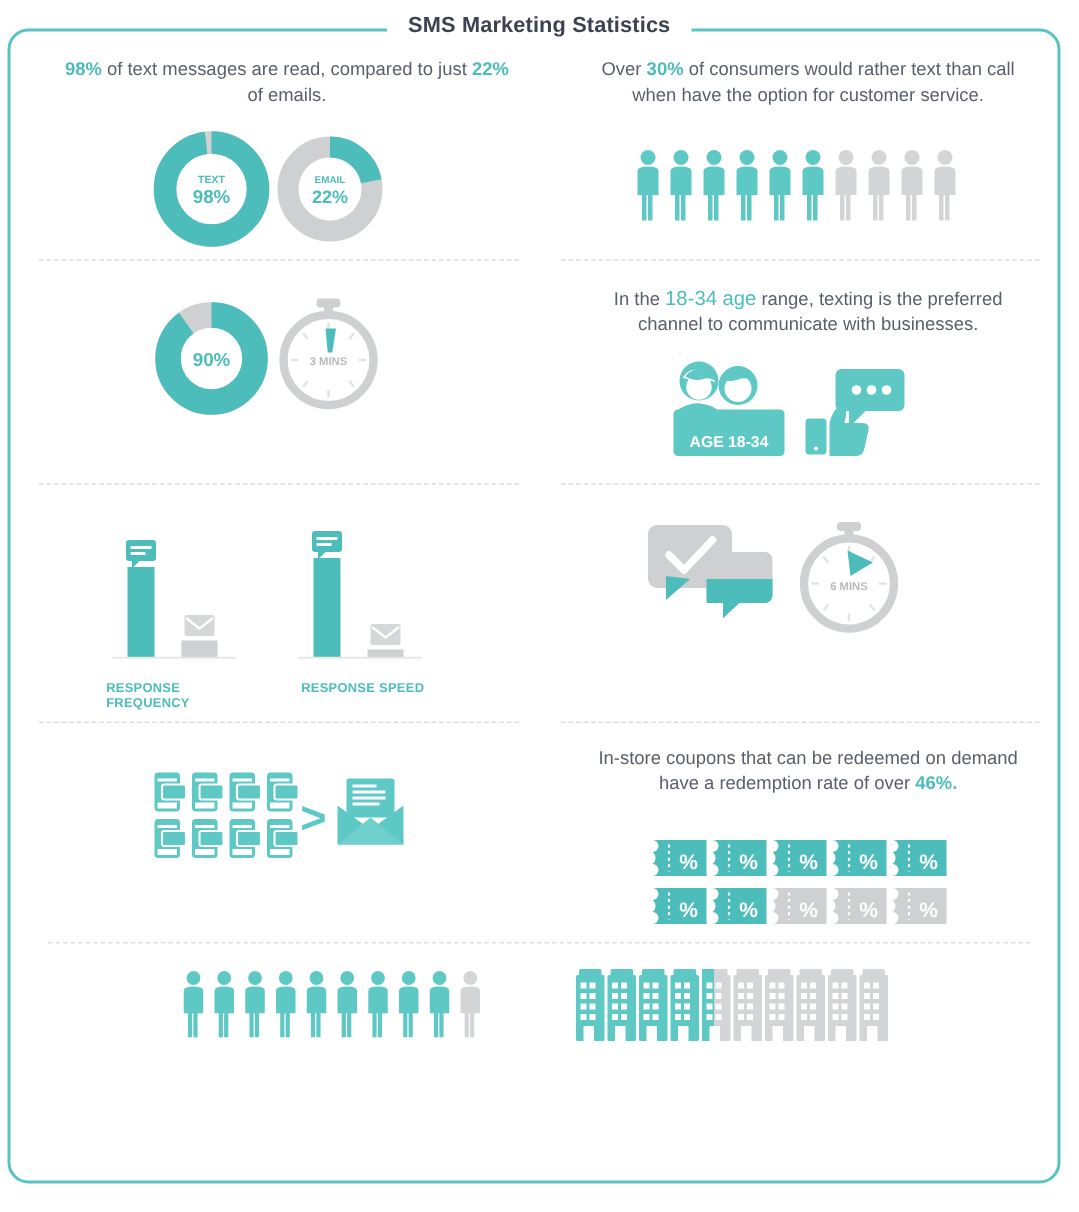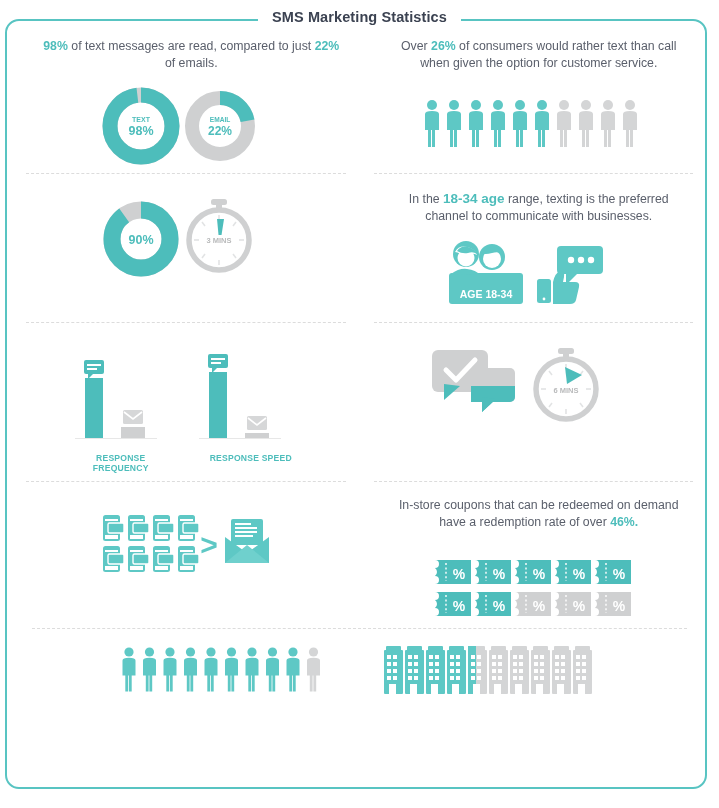--- a/index.html
+++ b/index.html
@@ -76,21 +76,21 @@
     line-height: 1.42;
     color: #5a5f6b;
     margin: 10px 6px 0 17px;
   }
   .hl {
     color: #4dbdbb;
     font-weight: bold;
   }
   .hl-big {
     color: #4dbdbb;
-    font-weight: bold;
+    font-weight: normal;
     font-size: 13.5px;
   }
   .viz {
     display: flex;
     justify-content: center;
     align-items: flex-end;
     margin-top: 14px;
     min-height: 74px;
   }
   .viz.people { align-items: center; }
@@ -99,21 +99,20 @@
     display: flex;
     justify-content: center;
     gap: 30px;
     margin-top: 6px;
   }
   .bar-label {
     font-size: 8.6px;
     font-weight: bold;
     color: #4dbdbb;
     letter-spacing: 0.2px;
-    text-align: center;
     width: 100px;
   }
   .row-bottom-inner {
     display: flex;
     justify-content: center;
     align-items: center;
     gap: 44px;
     margin-top: 12px;
   }
 </style>
@@ -146,21 +145,21 @@
             <circle cx="134" cy="39" r="28" fill="none" stroke="#4dbdbb" stroke-width="14" stroke-dasharray="38.7 175.9" transform="rotate(-90 134 39)"></circle>
             <text x="134" y="35" text-anchor="middle" font-family="Liberation Sans, sans-serif" font-size="6.6" font-weight="bold" fill="#4dbdbb">EMAIL</text>
             <text x="134" y="48" text-anchor="middle" font-family="Liberation Sans, sans-serif" font-size="12" font-weight="bold" fill="#4dbdbb">22%</text>
           </g>
         </svg>
       </div>
     </div>
 
     <div class="cell">
       <div class="stat-text">
-        <span>Over </span><span class="hl">26%</span><span> of consumers would rather text than call when given the option for customer service.</span>
+        <span>Over </span><span class="hl">30%</span><span> of consumers would rather text than call when have the option for customer service.</span>
       </div>
       <div class="viz people">
         <svg width="222" height="52" viewBox="0 0 222 52">
           <g fill="#5ec8c5">
               <circle cx="10" cy="7" r="5"></circle>
               <path d="M3 16 q0-3 7-3 t7 3 l0 16 -4 0 0 17 -3 0 0-17 -1 0 0 17 -3 0 0-17 -3 0z"></path>
             </g>
           <g fill="#5ec8c5" transform="translate(22,0)">
               <circle cx="10" cy="7" r="5"></circle>
               <path d="M3 16 q0-3 7-3 t7 3 l0 16 -4 0 0 17 -3 0 0-17 -1 0 0 17 -3 0 0-17 -3 0z"></path>

